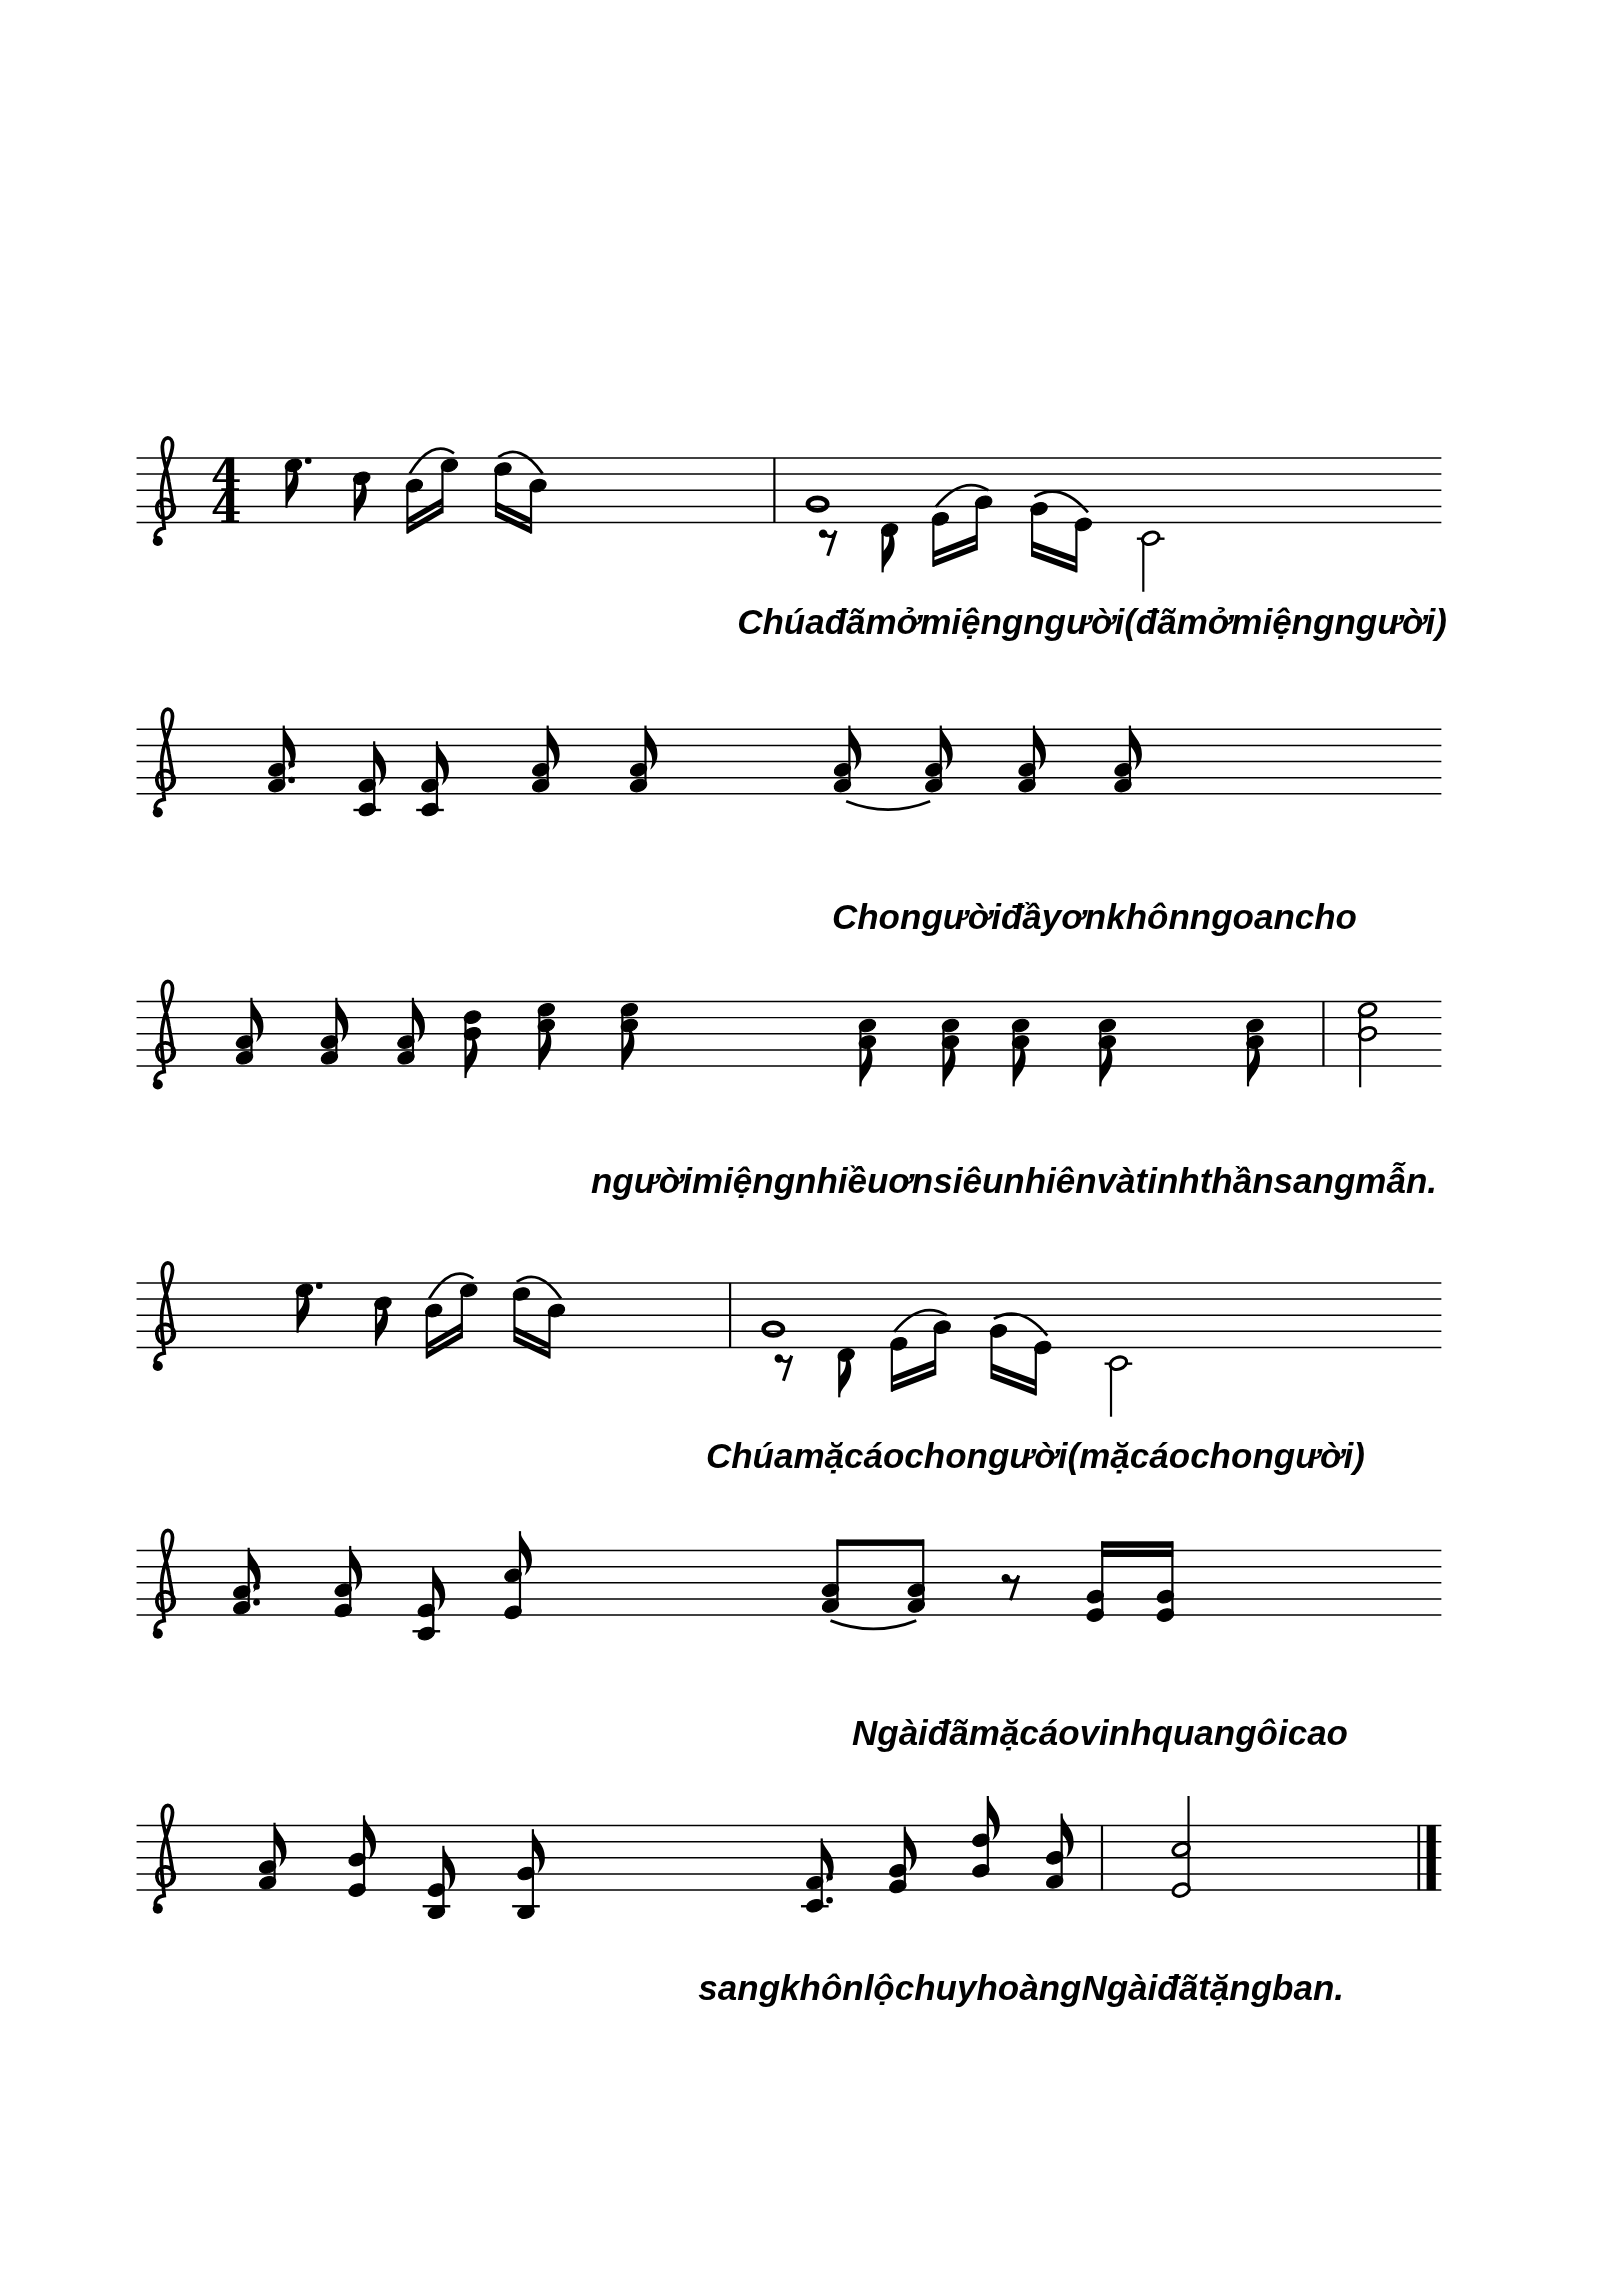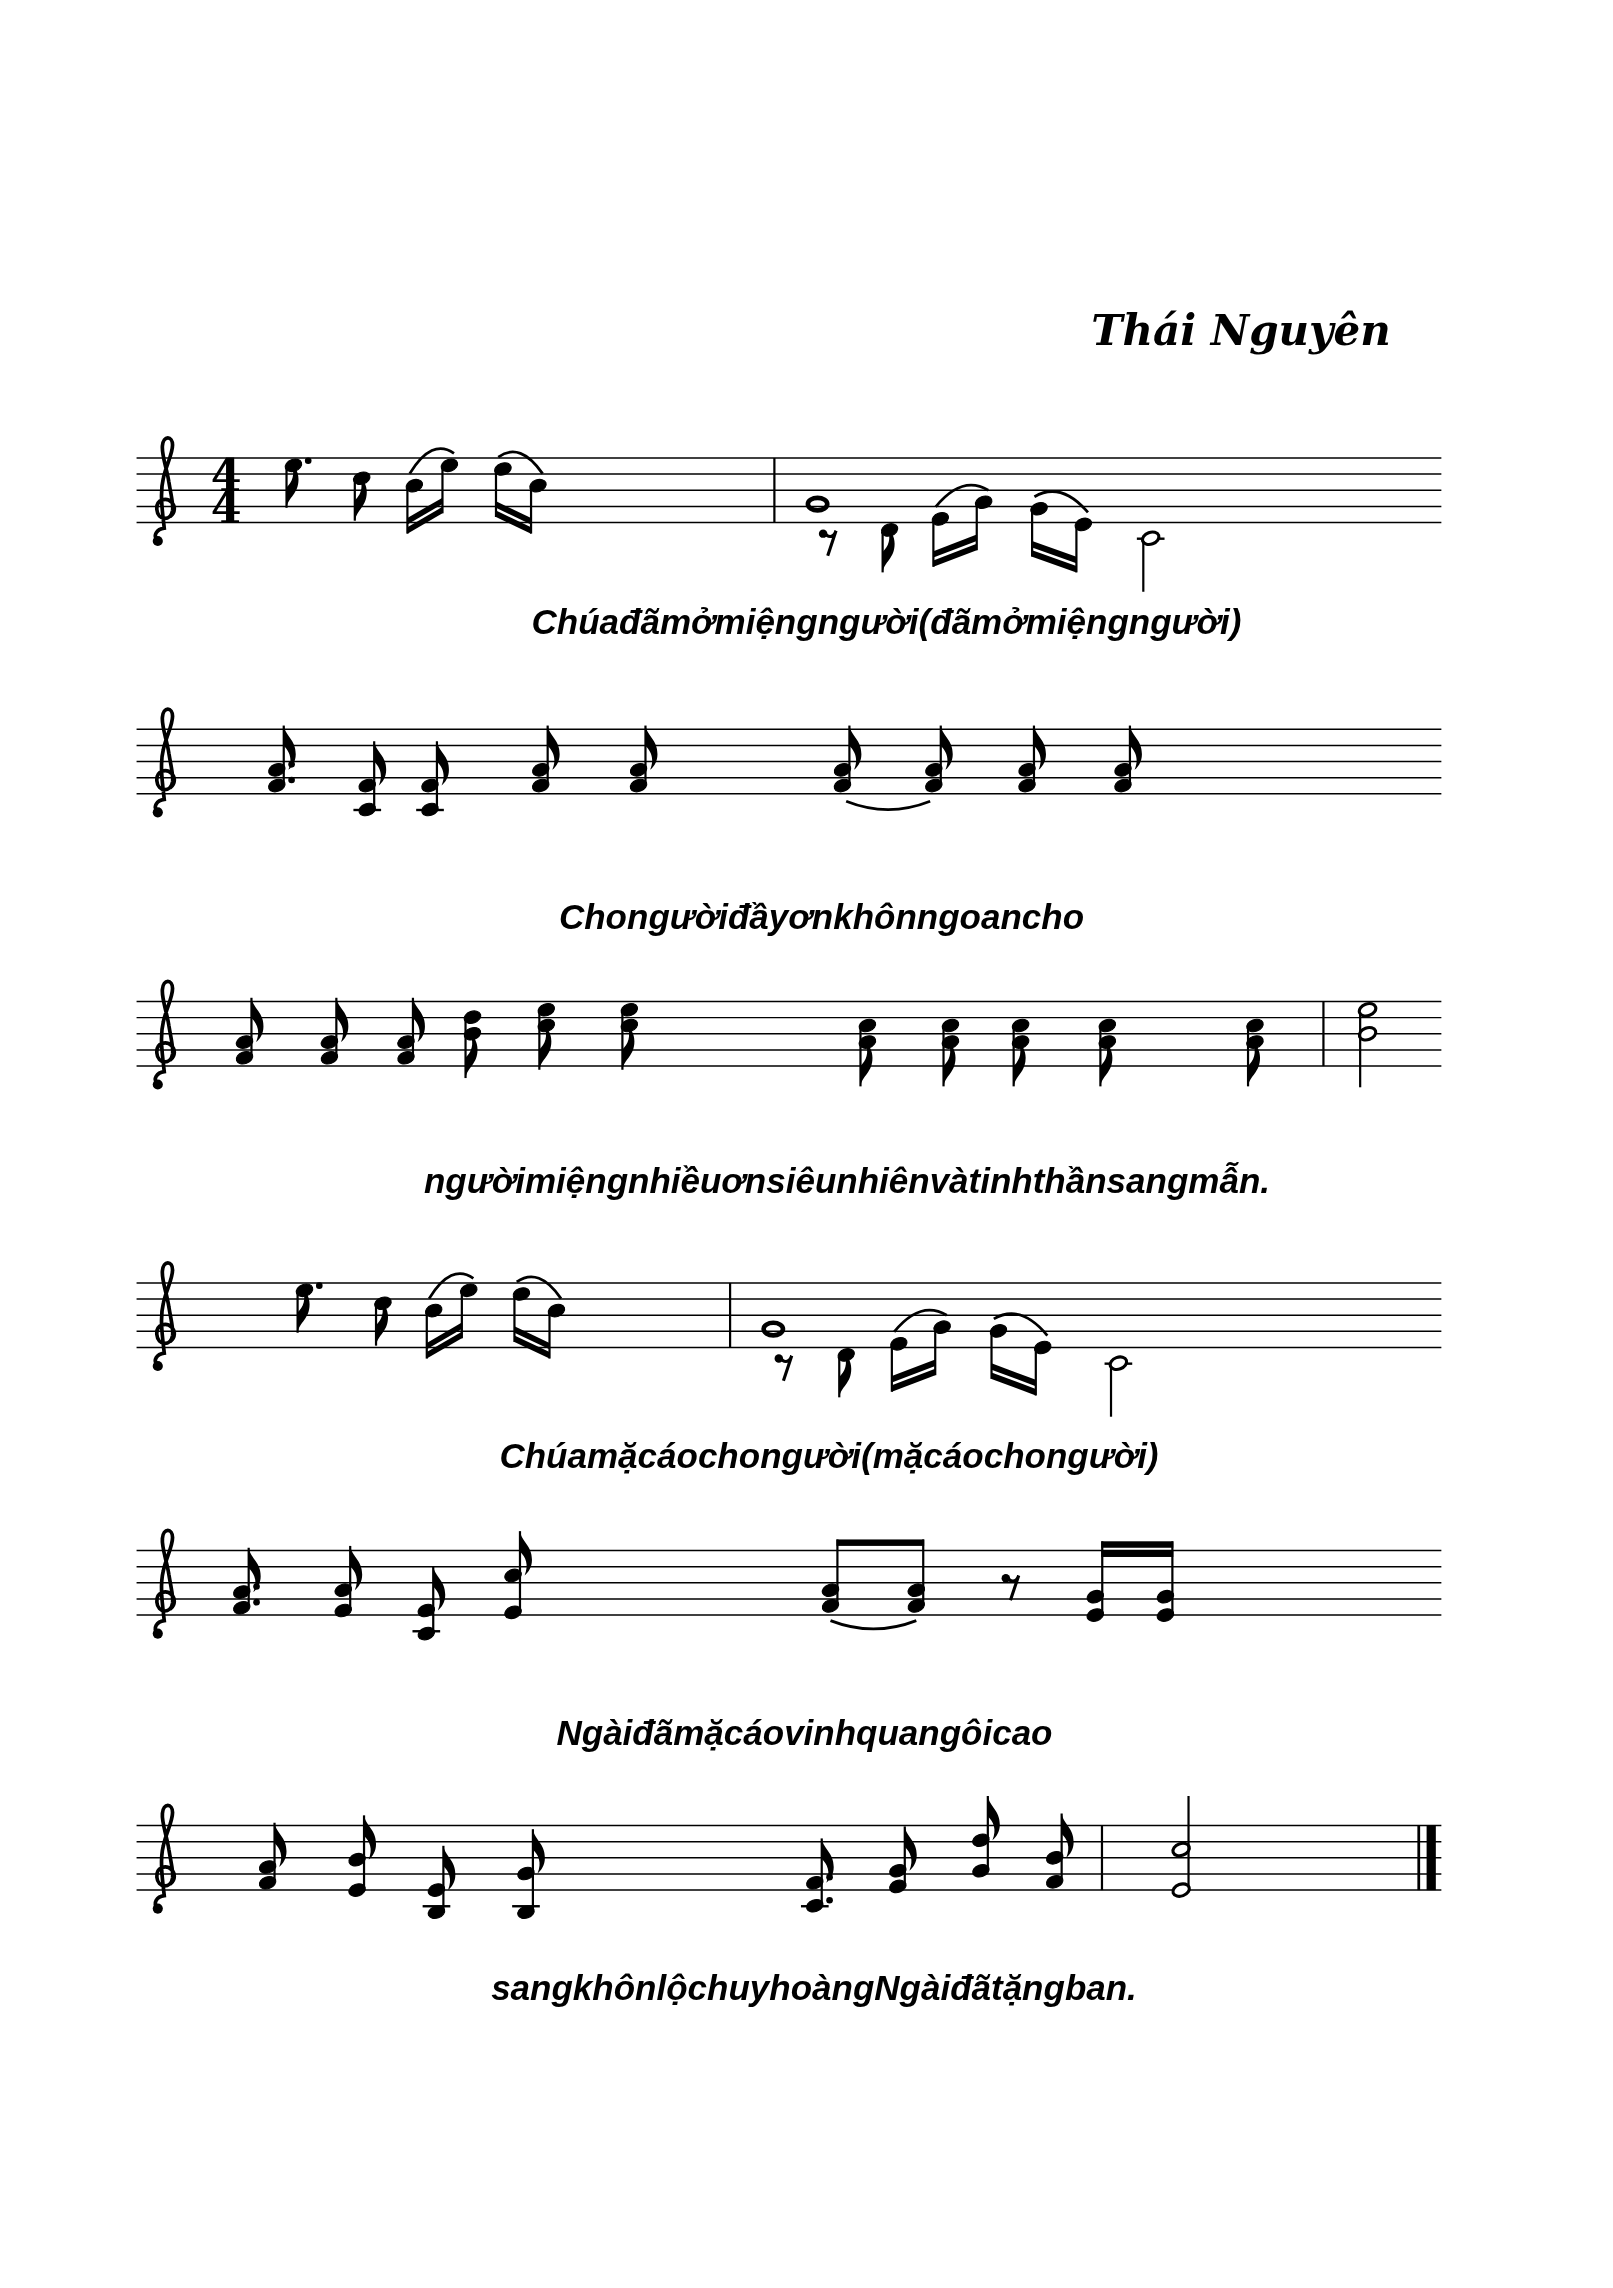--- a/index.html
+++ b/index.html
@@ -34,37 +34,36 @@
     position:absolute;left:1061px;top:306px;width:360px;
     text-align:center;
     font-family:"DejaVu Serif",serif;
     font-style:italic;font-weight:bold;
     font-size:42px;
     white-space:nowrap;
   }
   .lyric{
     position:absolute;
     display:flex;
-    justify-content:center;
+    justify-content:flex-end;
     align-items:baseline;
     font-style:italic;font-weight:bold;
     font-size:35px;
     white-space:nowrap;
   }
   .lyric span{display:inline-block;}
   svg.score{position:absolute;left:0;top:0;}
 </style>
 </head>
 <body>
 
 <div class="page">
 
 
 
-  <div class="composer">Thái Nguyên</div>
 
   <svg class="score" id="score" width="1613" height="2289" viewBox="0 0 1748 2480">
       <g>
         <line x1="148" y1="496" x2="1562" y2="496" stroke="#000" stroke-width="1.6"></line>
         <line x1="148" y1="513.5" x2="1562" y2="513.5" stroke="#000" stroke-width="1.6"></line>
         <line x1="148" y1="531" x2="1562" y2="531" stroke="#000" stroke-width="1.6"></line>
         <line x1="148" y1="548.5" x2="1562" y2="548.5" stroke="#000" stroke-width="1.6"></line>
         <line x1="148" y1="566" x2="1562" y2="566" stroke="#000" stroke-width="1.6"></line>
         <path d="M 171 586 C 165 580, 170 573, 178 572 C 176 554, 173 534, 177 518 C 180 504, 187 492, 187 482 C 187 472, 177 471, 176 483 C 175 493, 181 508, 183 522 C 186 540, 188 546, 187 553 C 185 565, 171 564, 170 552 C 169 541, 180 538, 186 544 C 190 548, 190 555, 185 559" fill="none" stroke="#000" stroke-width="4" stroke-linecap="round"></path>
         <circle cx="171" cy="586" r="5.5" fill="#000"></circle>

